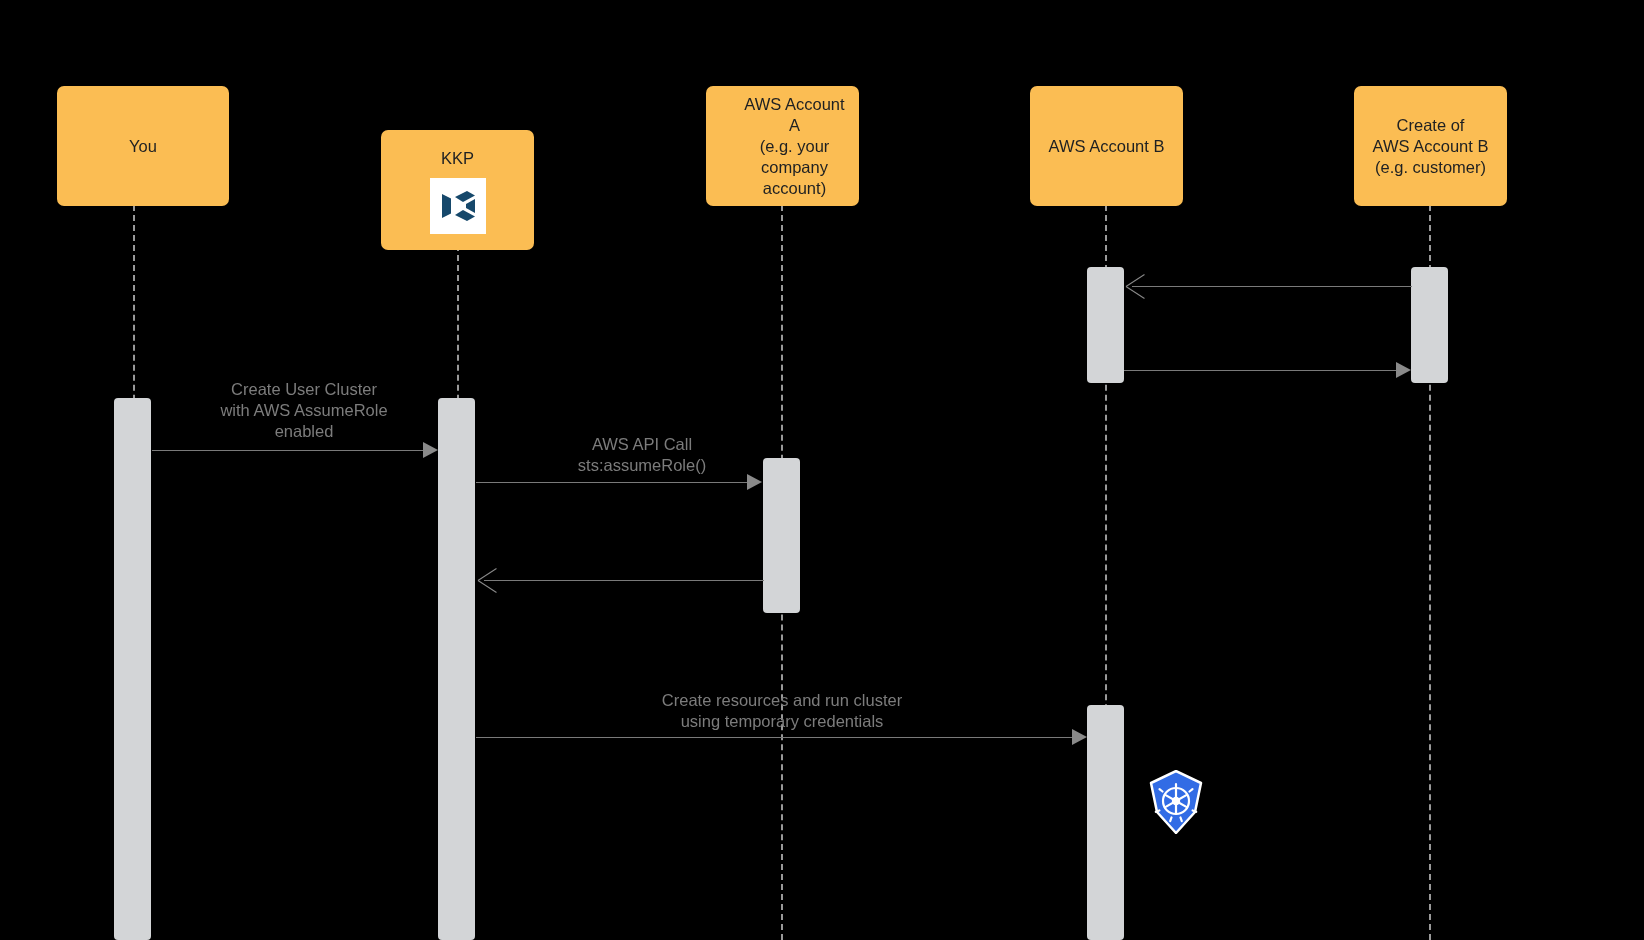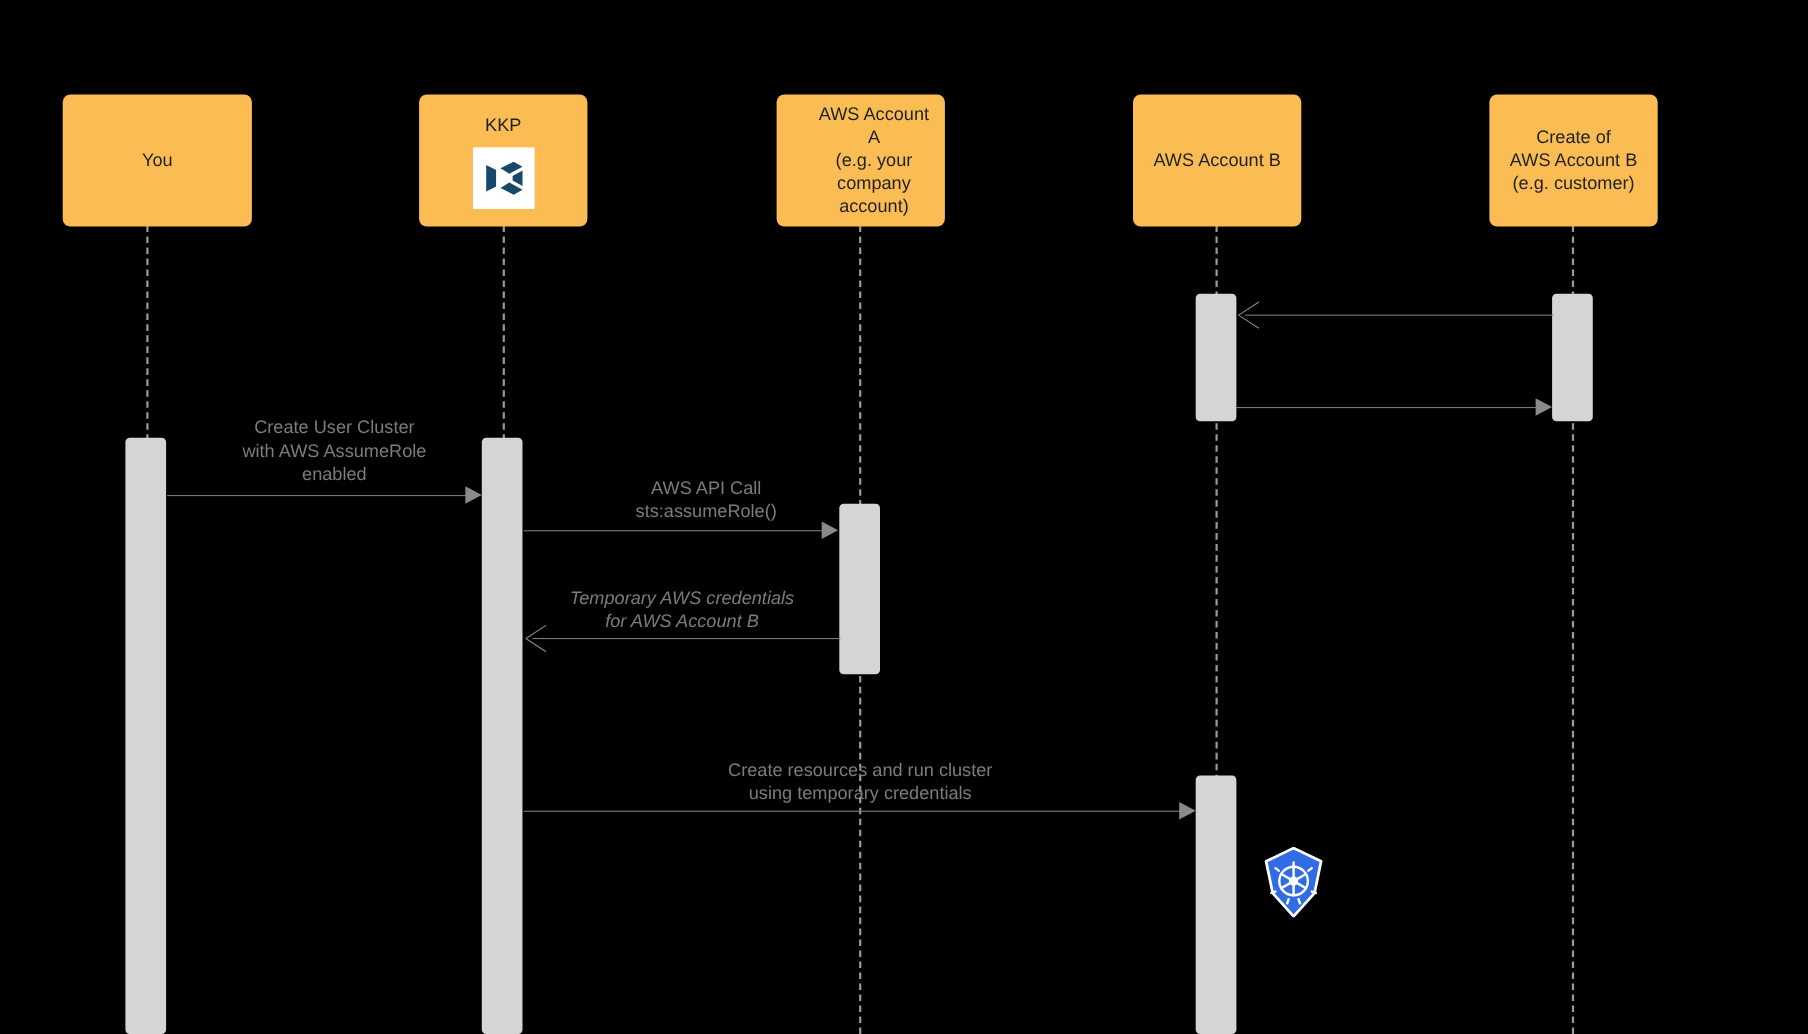--- a/index.html
+++ b/index.html
@@ -31,20 +31,21 @@
     flex-direction: column;
     align-items: center;
     justify-content: center;
     box-sizing: border-box;
     padding: 6px 8px;
   }
   .participant .plabel { white-space: pre-line; }
   .participant.with-logo {
     justify-content: flex-start;
     padding-top: 18px;
+    margin-top: 44px;
   }
 
   
   .kkp-logo {
     width: 56px;
     height: 56px;
     background: #ffffff;
     margin-top: 9px;
     display: flex;
     align-items: center;
@@ -178,22 +179,20 @@
 with AWS AssumeRole
 enabled</div>
   <div class="msgline" style="left:152px; top:450px; width:272px;"></div>
   <div class="arrowhead ah-right" style="left:423px; top:442px;"></div>
 
   <div class="msglabel" style="left:461px; top:434px; width:290px;margin-left:36px;">AWS API Call
 sts:assumeRole()</div>
   <div class="msgline" style="left:476px; top:482px; width:272px;"></div>
   <div class="arrowhead ah-right" style="left:747px; top:474px;"></div>
 
-  <div class="msglabel italic" style="left:475px; top:534px; width:290px;">Temporary AWS credentials
-for AWS Account B</div>
   <div class="msgline" style="left:484px; top:580px; width:280px;"></div>
   <div class="arrowhead ah-left-open" style="left:478px; top:567px;"></div>
 
   <div class="msglabel" style="left:629px; top:690px; width:306px;">Create resources and run cluster
 using temporary credentials</div>
   <div class="msgline" style="left:476px; top:737px; width:597px;"></div>
   <div class="arrowhead ah-right" style="left:1072px; top:729px;"></div>
 
   <div class="k8s-logo" style="left:1147px; top:770px; width:58px; height:64px;">
     <svg width="58" height="64" viewBox="0 0 58 64" aria-hidden="true">

